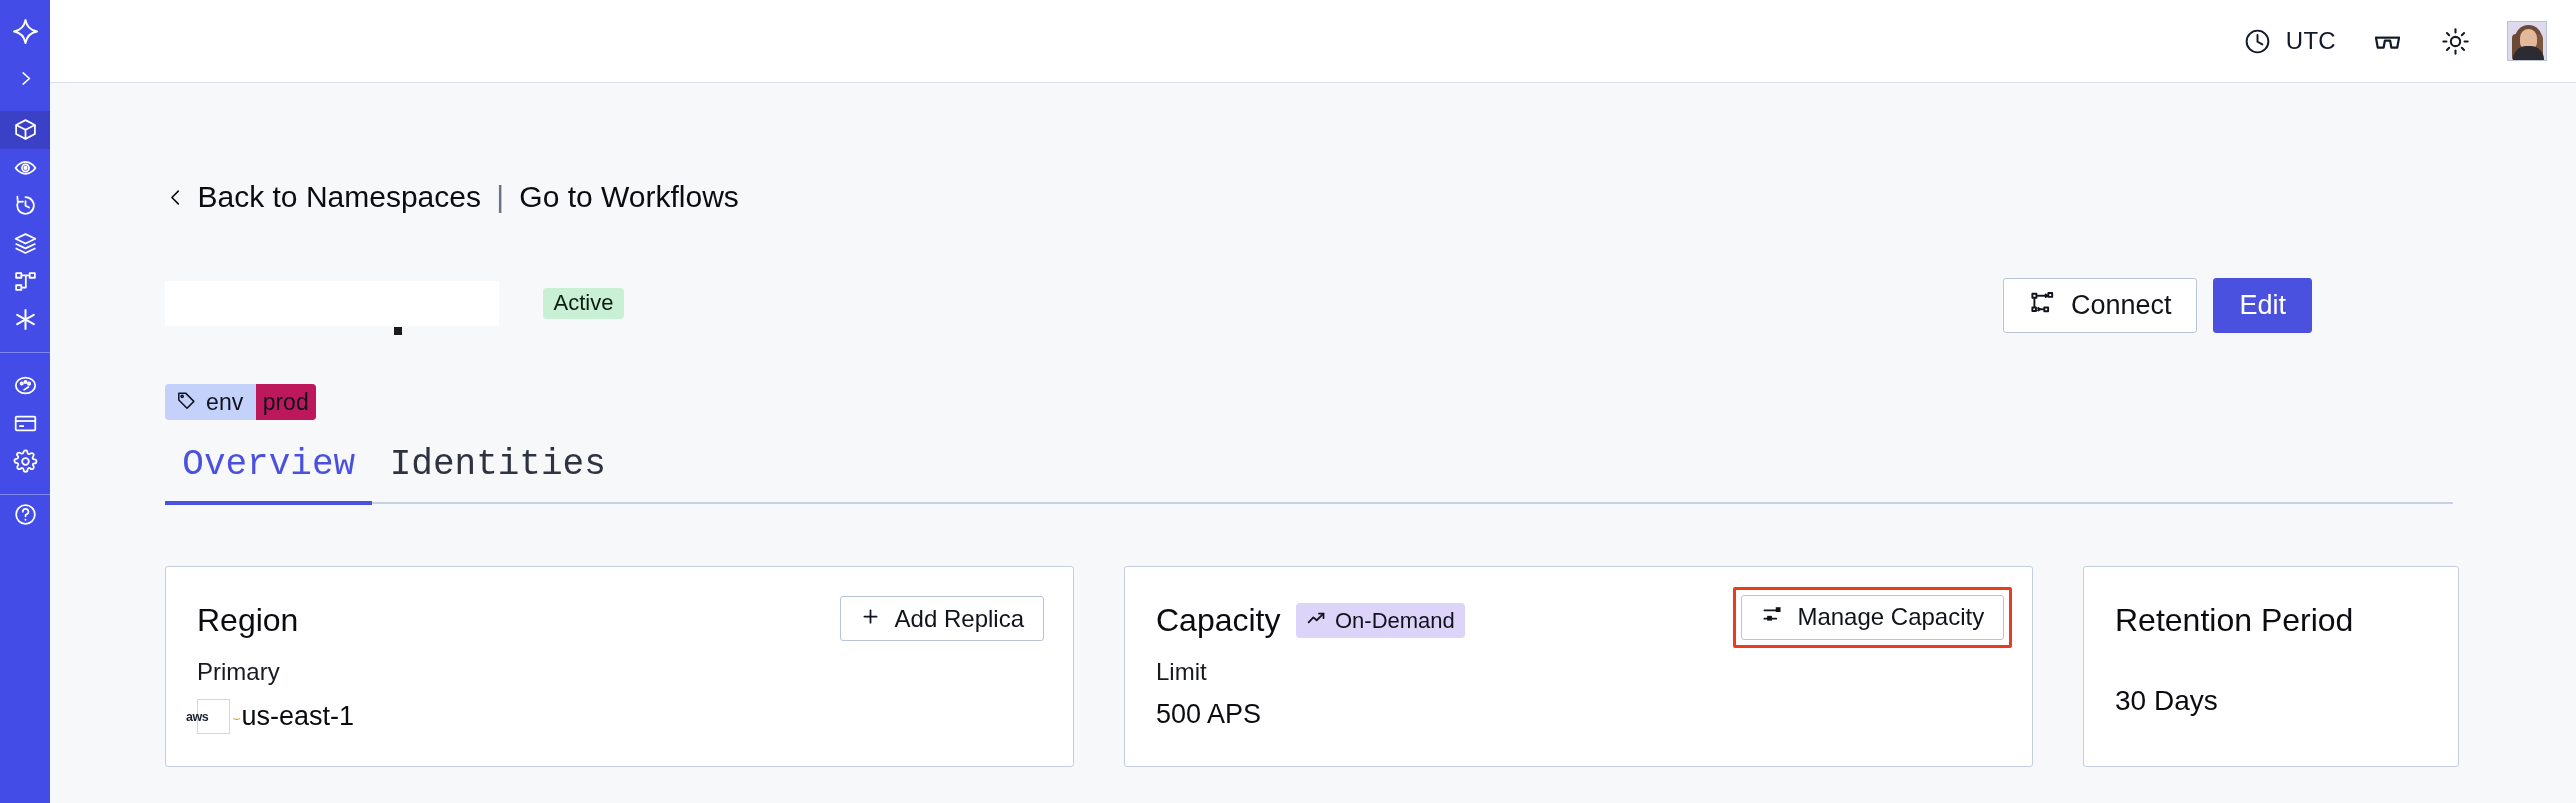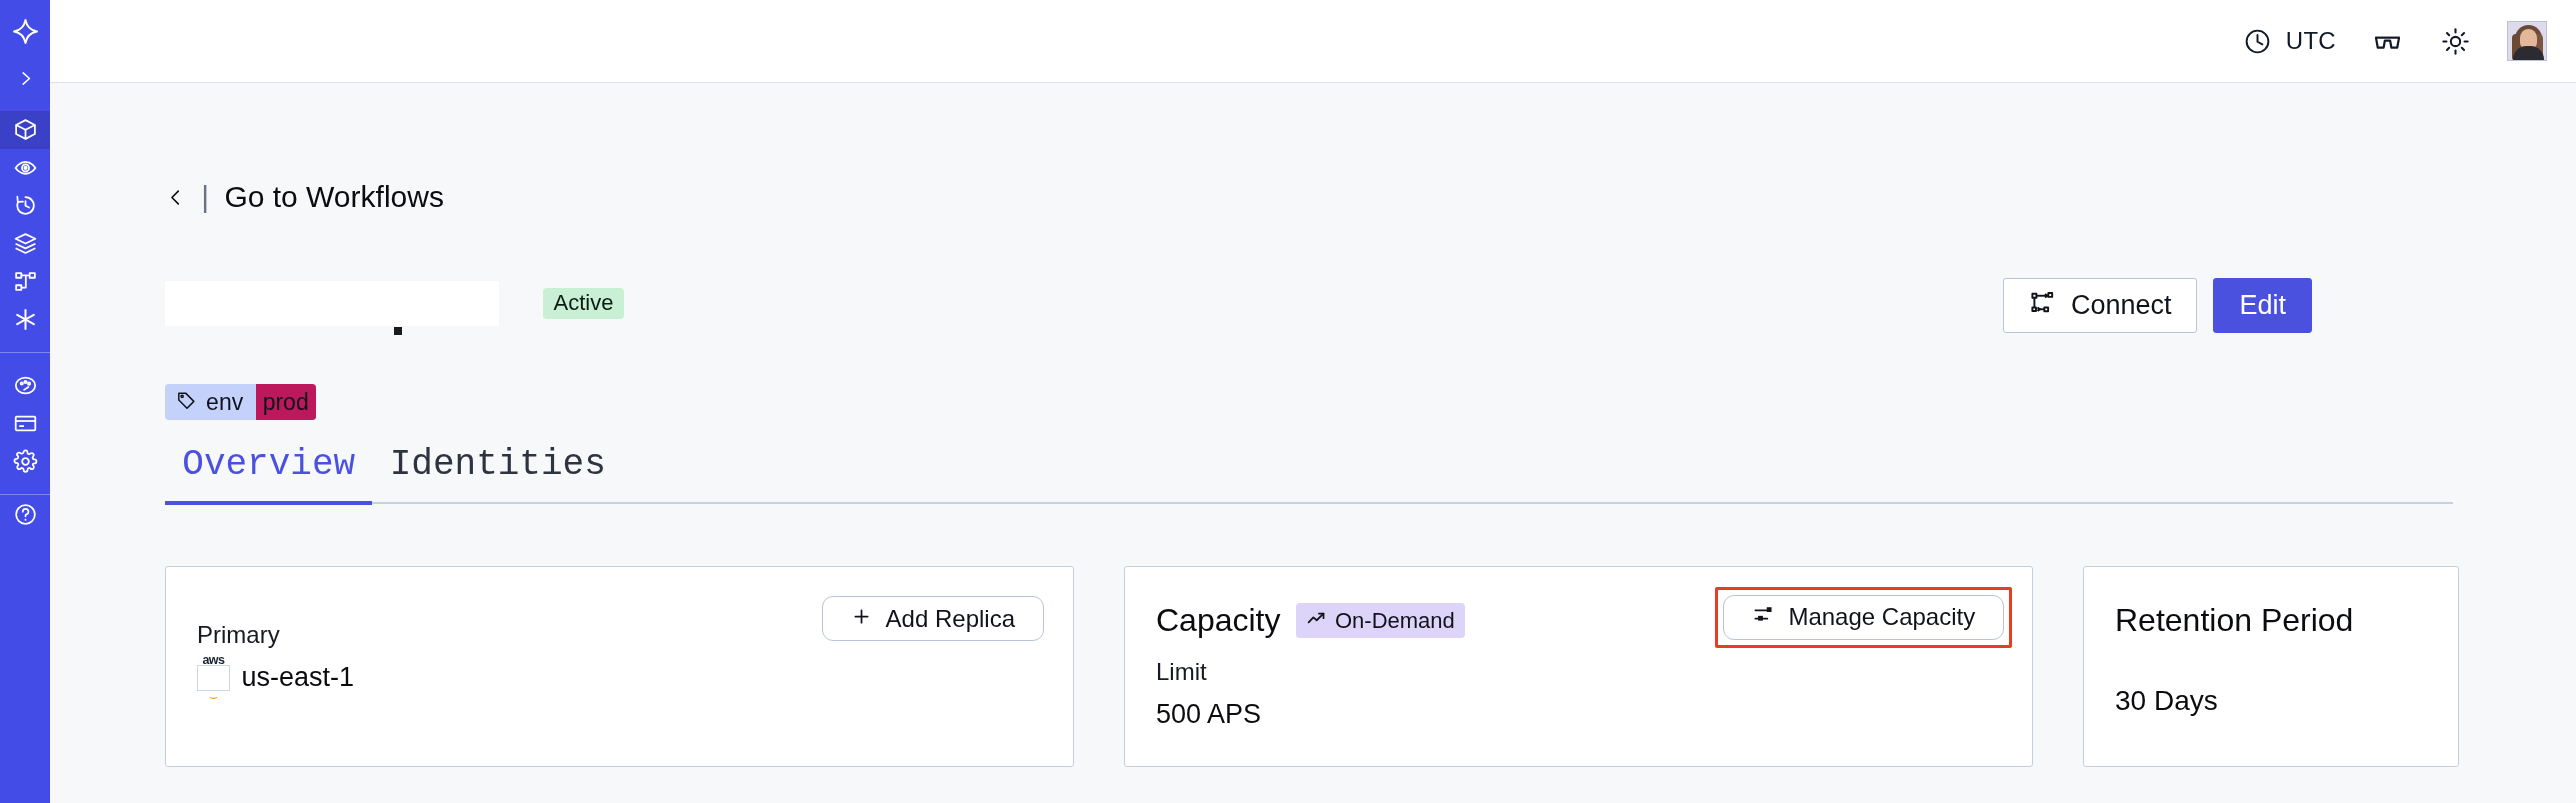--- a/index.html
+++ b/index.html
@@ -115,37 +115,37 @@
   .card-w3 { width: 376px; }
   .card-title { font-size: 32px; color: #0b0c10; display: flex; align-items: center; gap: 15.3px; }
   .card-label { font-size: 24px; color: #171a21; margin-top: 19px; }
   .card-value { font-size: 27px; color: #0b0c10; margin-top: 13.4px; display: flex; align-items: center; gap: 11.5px; }
   .card-value-lg { font-size: 28px; color: #0b0c10; margin-top: 46px; }
 
   .card-action { position: absolute; right: 29px; top: 29px; }
   .btn-sm {
     display: flex; align-items: center; justify-content: center; gap: 13.4px;
     background: #fff; border: 1px solid #b9c4d8; color: #11131a;
-    height: 45px; padding: 0 28px; border-radius: 11px; font-size: 24px; cursor: pointer; white-space: nowrap;
+    height: 45px; padding: 0 19px; border-radius: 3px; font-size: 24px; cursor: pointer; white-space: nowrap;
   }
   .highlight-box {
     position: absolute; right: 20px; top: 20px;
     border: 3.8px solid #eb3c20; border-radius: 1.9px; padding: 4.8px;
   }
   .highlight-box .btn-sm { height: 45px; }
 
   .pill {
     display: flex; align-items: center; gap: 7.7px;
     background: #ddd4fa; color: #11131a; font-size: 22px;
     padding: 4.8px 10.5px; border-radius: 3.8px; line-height: 1;
   }
 
   .aws-logo {
-    width: 33px; height: 26px; border: 1px solid #cfd6e4; background: #fff;
-    display:flex; flex-direction: column; align-items:center; justify-content:center; flex: 0 0 auto; gap: 24px;
+    width: 33px; height: 35px; border: 1px solid #cfd6e4; background: #fff;
+    display:flex; flex-direction: row; align-items:center; justify-content:center; flex: 0 0 auto; gap: 24px;
   }
   .aws-txt { font-size: 12.5px; font-weight: bold; color: #1b2430; line-height: 1; letter-spacing:-0.5px; }
   .aws-swoosh { font-size: 13.4px; color: #f29100; line-height: .7; margin-top: 1px; }
 </style>
 </head>
 <body>
 
 <div id="root">
 
   <nav class="sidebar">
@@ -324,20 +324,21 @@
   </header>
 
   <main class="content"></main>
 
   <div class="breadcrumb">
     <span class="bc-chevron">
       <svg width="19" height="29" viewBox="0 0 24 24" fill="none" stroke="#0b0c10" stroke-width="2" stroke-linecap="round" stroke-linejoin="round">
         <polyline points="15.5 4 7.5 12 15.5 20"></polyline>
       </svg>
     </span>
+    <span class="bc-link">Back to Namespaces</span>
     <span class="bc-sep">|</span>
     <span class="bc-link">Go to Workflows</span>
   </div>
 
   <div class="title-row">
     <div class="title-redact"></div>
     <div class="title-dot"></div>
     <span class="status-badge">Active</span>
 
     <div class="hdr-actions">
@@ -382,20 +383,21 @@
       <span>Overview</span>
     </div>
     <div class="tab">
       <span>Identities</span>
     </div>
   </div>
 
   <div class="cards">
 
     <section class="card card-w1">
+      <div class="card-title">Region</div>
       <div class="card-label">Primary</div>
       <div class="card-value">
         <span class="aws-logo">
           <span class="aws-txt">aws</span>
           <span class="aws-swoosh">⌣</span>
         </span>
         <span>us-east-1</span>
       </div>
       <div class="card-action">
         <button class="btn-sm">

